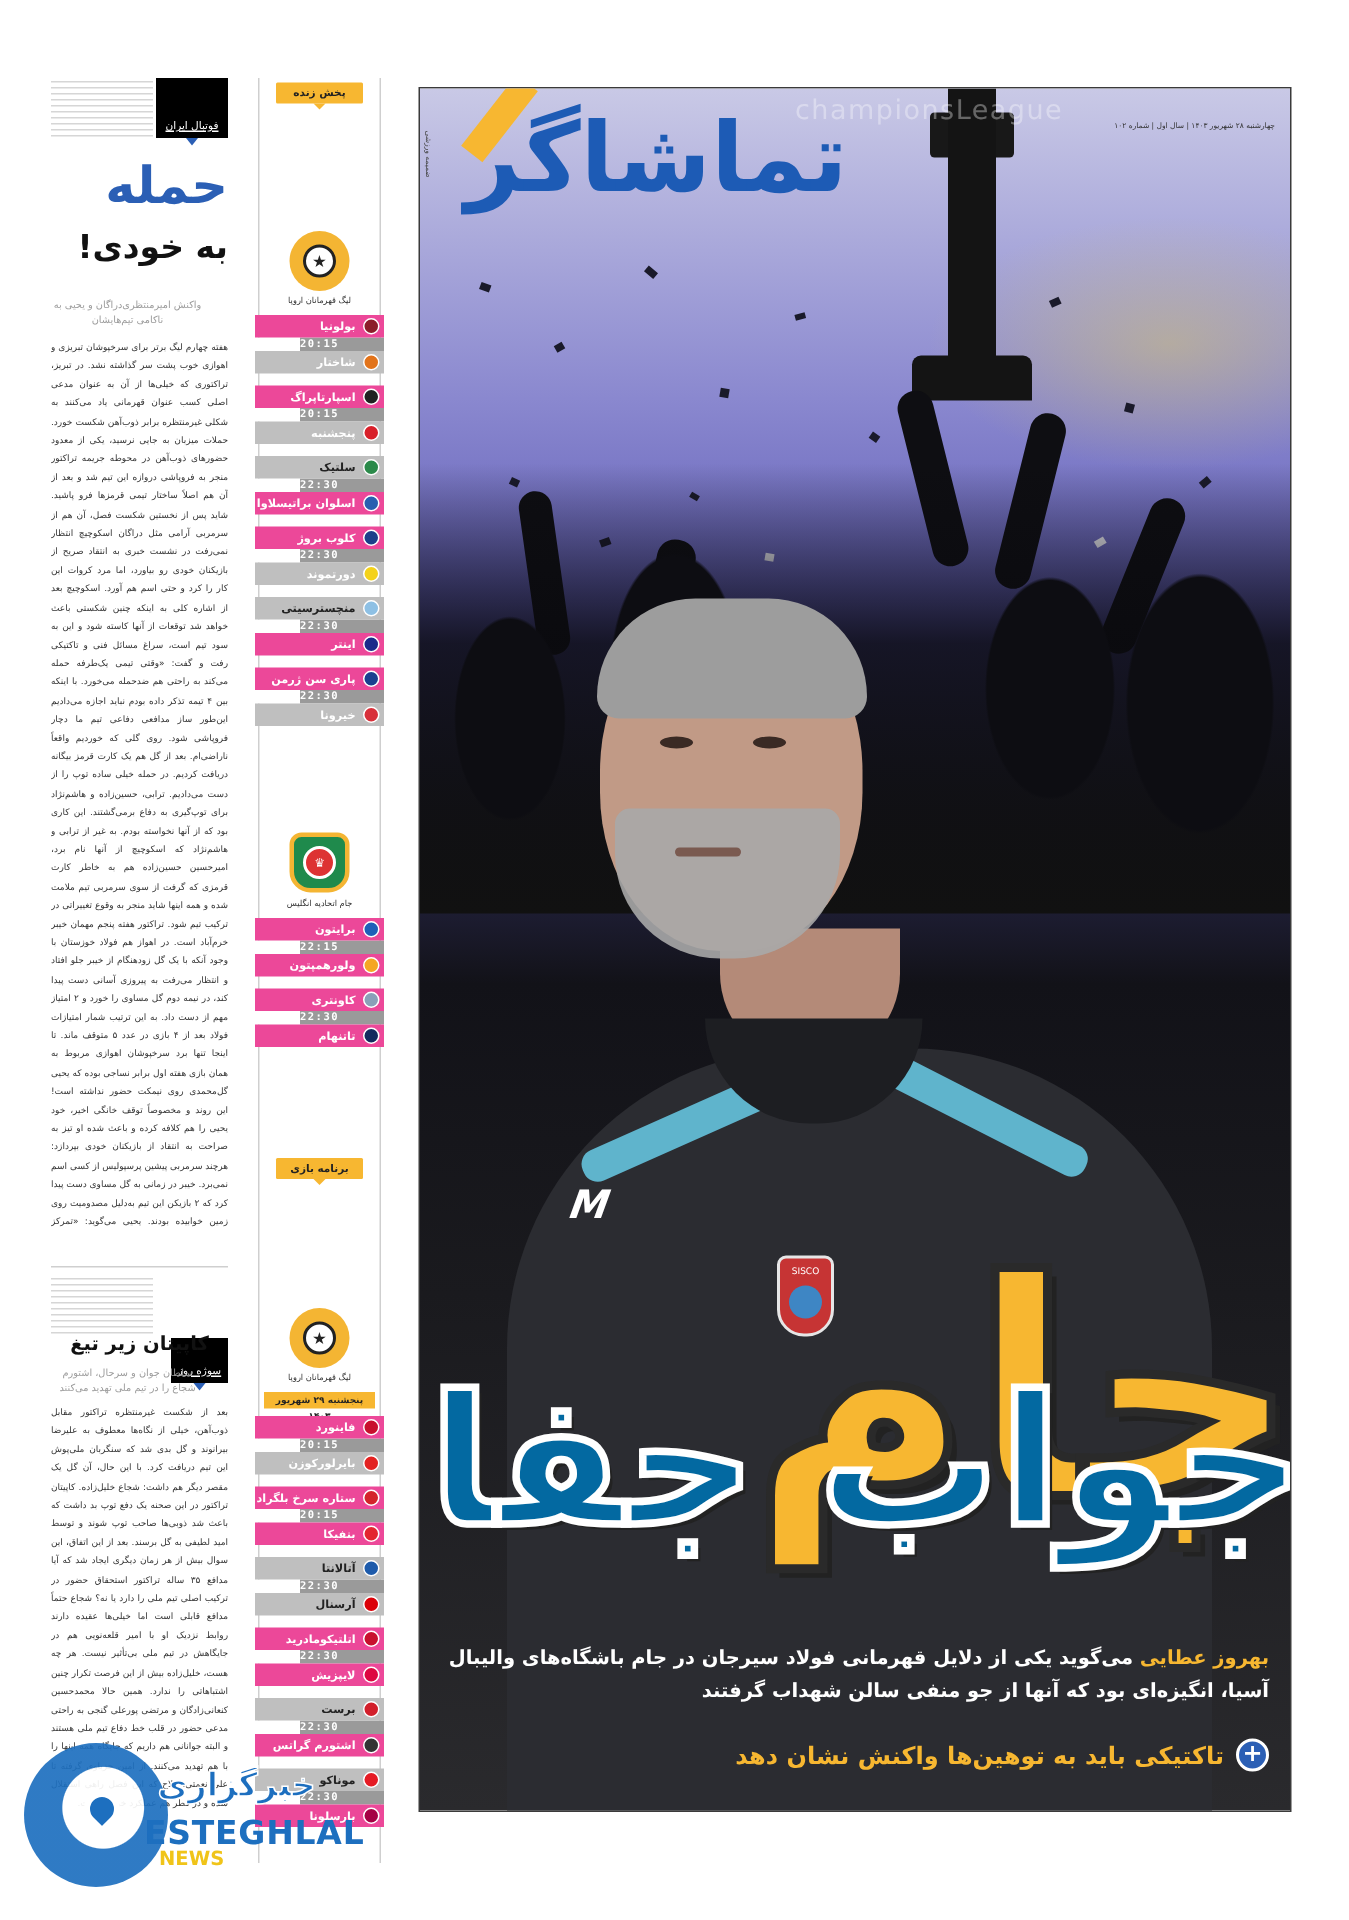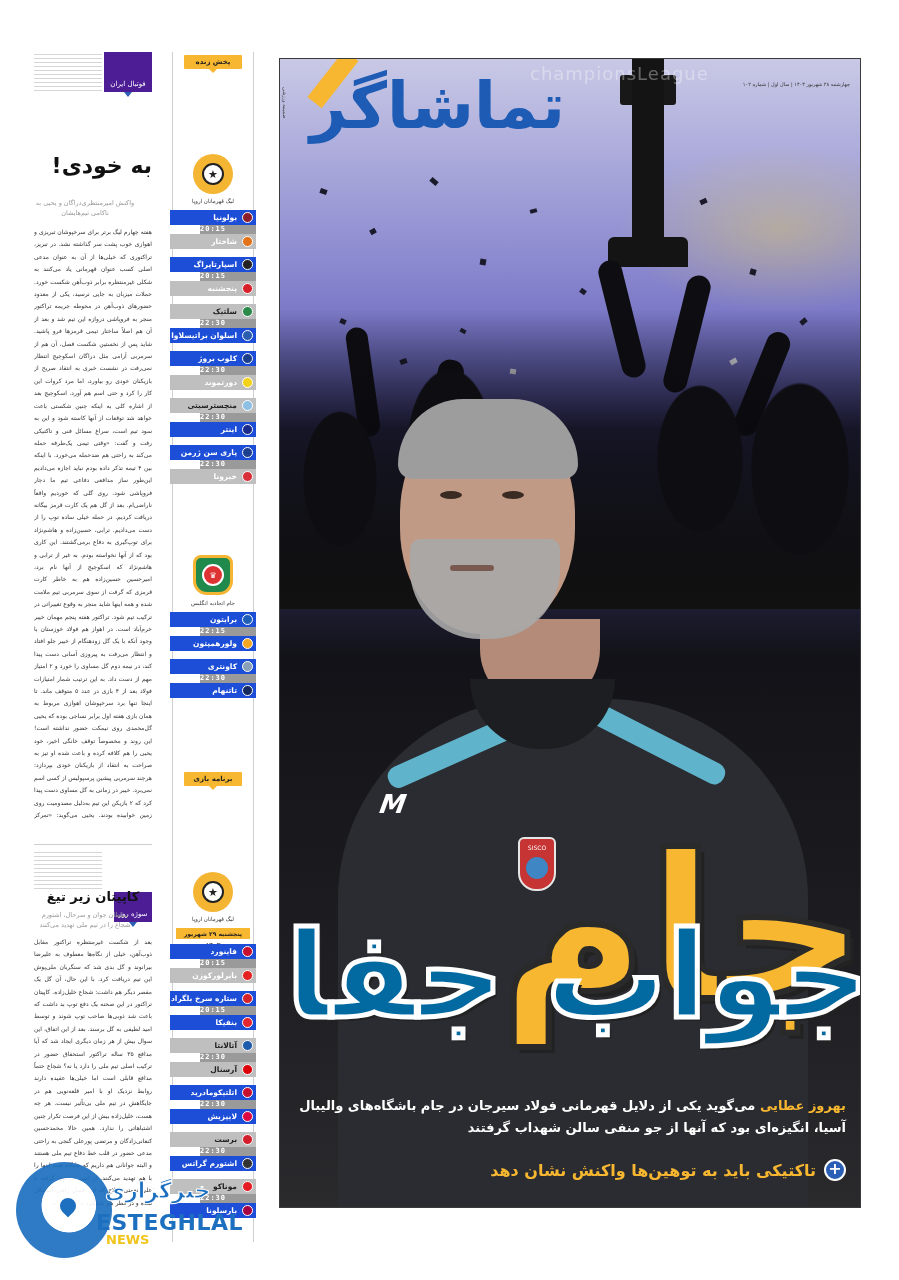--- a/index.html
+++ b/index.html
@@ -3,22 +3,22 @@
 <meta charset="utf-8">
 <style>
   * { box-sizing: border-box; margin: 0; padding: 0; }
   html, body { width: 899px; height: 1280px; background: #ffffff; overflow: hidden; }
   body { position: relative; font-family: "DejaVu Sans", sans-serif; direction: rtl; }
 
   
   .left-col { position: absolute; left: 34px; top: 52px; width: 118px; height: 1180px; }
   .lines-deco { position: absolute; left: 0; width: 68px; }
   .lines-deco i { display: block; height: 1px; background: #d6d6d6; margin-bottom: 3px; }
-  .section-tag { position: absolute; right: 0; background: #4c1d95; color: #fff; font-size: 7px;
-    display: flex; align-items: flex-end; justify-content: center; padding-bottom: 4px; }
+  .section-tag { position: absolute; right: 0; background: #000000; color: #fff; font-size: 7px;
+    display: flex; align-items: flex-end; justify-content: center; padding-bottom: 4px; text-decoration: underline; }
   .section-tag::after { content: ""; position: absolute; left: 50%; bottom: -5px; margin-left: -4px;
     border-left: 4px solid transparent; border-right: 4px solid transparent; border-top: 5px solid #2b5fb5; }
   .hl-big { position: absolute; right: 0; left: 0; text-align: right; color: #2b5fb5; font-weight: 900;
     font-family: "DejaVu Sans", sans-serif; }
   .hl-sub { position: absolute; right: 0; left: 0; text-align: right; color: #111; font-weight: 900; }
   .lead { position: absolute; right: 16px; left: 0; text-align: center; color: #9a9a9a; font-size: 6.5px; line-height: 10px; }
   .body-text { position: absolute; right: 0; left: 0; font-size: 6px; line-height: 12.4px; color: #333;
     text-align: justify; overflow: hidden; }
   .divider { position: absolute; left: 0; right: 0; height: 1px; background: #cfcfcf; }
 
@@ -34,21 +34,21 @@
     display: flex; align-items: center; justify-content: center; }
   .league-logo .ball { width: 22px; height: 22px; border-radius: 50%; background: #fff; border: 2px solid #222;
     display: flex; align-items: center; justify-content: center; font-size: 11px; color: #222; }
   .league-logo.cup { background: #1f8a4c; border-radius: 8px 8px 14px 14px; border: 3px solid #f4b533; }
   .league-logo.cup .ball { background: #d33; border-color: #fff; color: #fff; font-size: 8px; }
   .league-name { position: absolute; left: 0; right: 0; text-align: center; font-size: 5.5px; color: #333; }
   .date-bar { position: absolute; left: 4px; right: 4px; height: 11px; background: #f7b731; font-size: 6px;
     font-weight: bold; color: #222; text-align: center; line-height: 11px; }
 
   .match { position: absolute; left: -2px; width: 86px; }
-  .team-row { position: relative; height: 15px; background: #1d4ed8; color: #fff; font-size: 7.5px; font-weight: bold;
+  .team-row { position: relative; height: 15px; background: #ec4899; color: #fff; font-size: 7.5px; font-weight: bold;
     line-height: 15px; padding-right: 19px; white-space: nowrap; overflow: hidden; }
   .team-row.light { background: #bfbfbf; color: #fff; }
   .team-row .crest { position: absolute; right: 3px; top: 2px; width: 11px; height: 11px; border-radius: 50%;
     border: 1px solid #fff; }
   .time-bar { height: 9px; background: linear-gradient(90deg, #ffffff 0%, #ffffff 35%, #9a9a9a 35%, #9a9a9a 100%);
     color: #fff; font-size: 7px; font-weight: bold; line-height: 9px; text-align: center; font-family: "DejaVu Sans Mono", monospace; letter-spacing: 1px; }
 
   
   .cover { position: absolute; left: 279px; top: 58px; width: 582px; height: 1150px; background: #fff;
     border: 1px solid #3a3a3a; overflow: hidden; }
@@ -138,20 +138,21 @@
       <i></i>
       <i></i>
       <i></i>
       <i></i>
       <i></i>
       <i></i>
       <i></i>
       <i></i>
   </div>
   <div class="section-tag" style="top:0; width:48px; height:40px;">فوتبال ایران</div>
+  <div class="hl-big" style="top:52px; font-size:34px; line-height:40px;">حمله</div>
   <div class="hl-sub" style="top:100px; font-size:22px; line-height:28px;">به خودی!</div>
   <div class="lead" style="top:146px;">واکنش امیرمنتظری‌دراگان و یحیی به ناکامی تیم‌هایشان</div>
   <div class="body-text" style="top:174px; height:596px;">هفته چهارم لیگ برتر برای سرخپوشان تبریزی و اهوازی خوب پشت سر گذاشته نشد. در تبریز، تراکتوری که خیلی‌ها از آن به عنوان مدعی اصلی کسب عنوان قهرمانی یاد می‌کنند به شکلی غیرمنتظره برابر ذوب‌آهن شکست خورد. حملات میزبان به جایی نرسید، یکی از معدود حضورهای ذوب‌آهن در محوطه جریمه تراکتور منجر به فروپاشی دروازه این تیم شد و بعد از آن هم اصلاً ساختار تیمی قرمزها فرو پاشید. شاید پس از نخستین شکست فصل، آن هم از سرمربی آرامی مثل دراگان اسکوچیچ انتظار نمی‌رفت در نشست خبری به انتقاد صریح از بازیکنان خودی رو بیاورد، اما مرد کروات این کار را کرد و حتی اسم هم آورد. اسکوچیچ بعد از اشاره کلی به اینکه چنین شکستی باعث خواهد شد توقعات از آنها کاسته شود و این به سود تیم است، سراغ مسائل فنی و تاکتیکی رفت و گفت: «وقتی تیمی یک‌طرفه حمله می‌کند به راحتی هم ضدحمله می‌خورد. با اینکه بین ۴ تیمه تذکر داده بودم نباید اجازه می‌دادیم این‌طور ساز مدافعی دفاعی تیم ما دچار فروپاشی شود. روی گلی که خوردیم واقعاً ناراضی‌ام. بعد از گل هم یک کارت قرمز بیگانه دریافت کردیم. در حمله خیلی ساده توپ را از دست می‌دادیم. ترابی، حسین‌زاده و هاشم‌نژاد برای توپ‌گیری به دفاع برمی‌گشتند. این کاری بود که از آنها نخواسته بودم. به غیر از ترابی و هاشم‌نژاد که اسکوچیچ از آنها نام برد، امیرحسین حسین‌زاده هم به خاطر کارت قرمزی که گرفت از سوی سرمربی تیم ملامت شده و همه اینها شاید منجر به وقوع تغییراتی در ترکیب تیم شود. تراکتور هفته پنجم مهمان خیبر خرم‌آباد است. در اهواز هم فولاد خوزستان با وجود آنکه با یک گل زودهنگام از خیبر جلو افتاد و انتظار می‌رفت به پیروزی آسانی دست پیدا کند، در نیمه دوم گل مساوی را خورد و ۲ امتیاز مهم از دست داد. به این ترتیب شمار امتیازات فولاد بعد از ۴ بازی در عدد ۵ متوقف ماند. تا اینجا تنها برد سرخپوشان اهوازی مربوط به همان بازی هفته اول برابر نساجی بوده که یحیی گل‌محمدی روی نیمکت حضور نداشته است! این روند و مخصوصاً توقف خانگی اخیر، خود یحیی را هم کلافه کرده و باعث شده او تیز به صراحت به انتقاد از بازیکنان خودی بپردازد: هرچند سرمربی پیشین پرسپولیس از کسی اسم نمی‌برد. خیبر در زمانی به گل مساوی دست پیدا کرد که ۲ بازیکن این تیم به‌دلیل مصدومیت روی زمین خوابیده بودند. یحیی می‌گوید: «تمرکز بچه‌های ما روی این اتفاق به‌هم ریخت، چون بازیکنانم انتظار داشتند خیبری‌ها بازی را نگه دارند. این اتفاق تجربه خوبی برای ما شد تا بازیکنانم از این به بعد تا آخرین لحظه به مسائل فنی و بازی فکر کنند. باید در مس خوبی بگیریم. فکر می‌کنم تیم ما تازه جمع شده است و یک مقدار نسبت به مسائل حرفه‌ای دور هستیم و باید بیشتر تمرکز کنیم تا از موقعیت‌هایمان بهتر استفاده کنیم.»</div>
 
   <div class="divider" style="top:792px;"></div>
   <div class="lines-deco" style="top:800px;">
     <i></i>
       <i></i>
       <i></i>
       <i></i>

